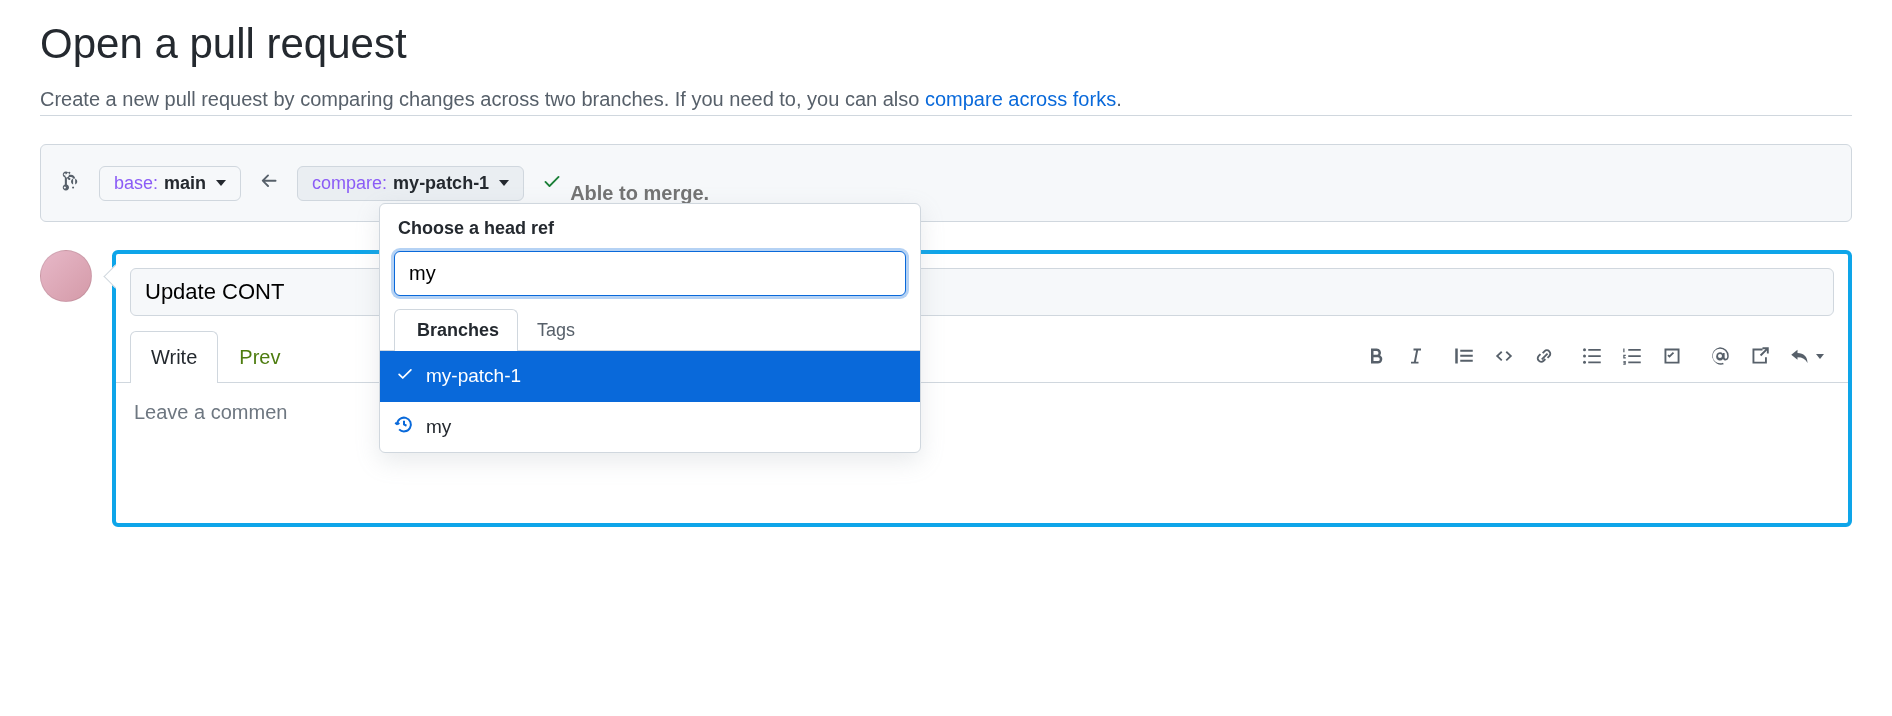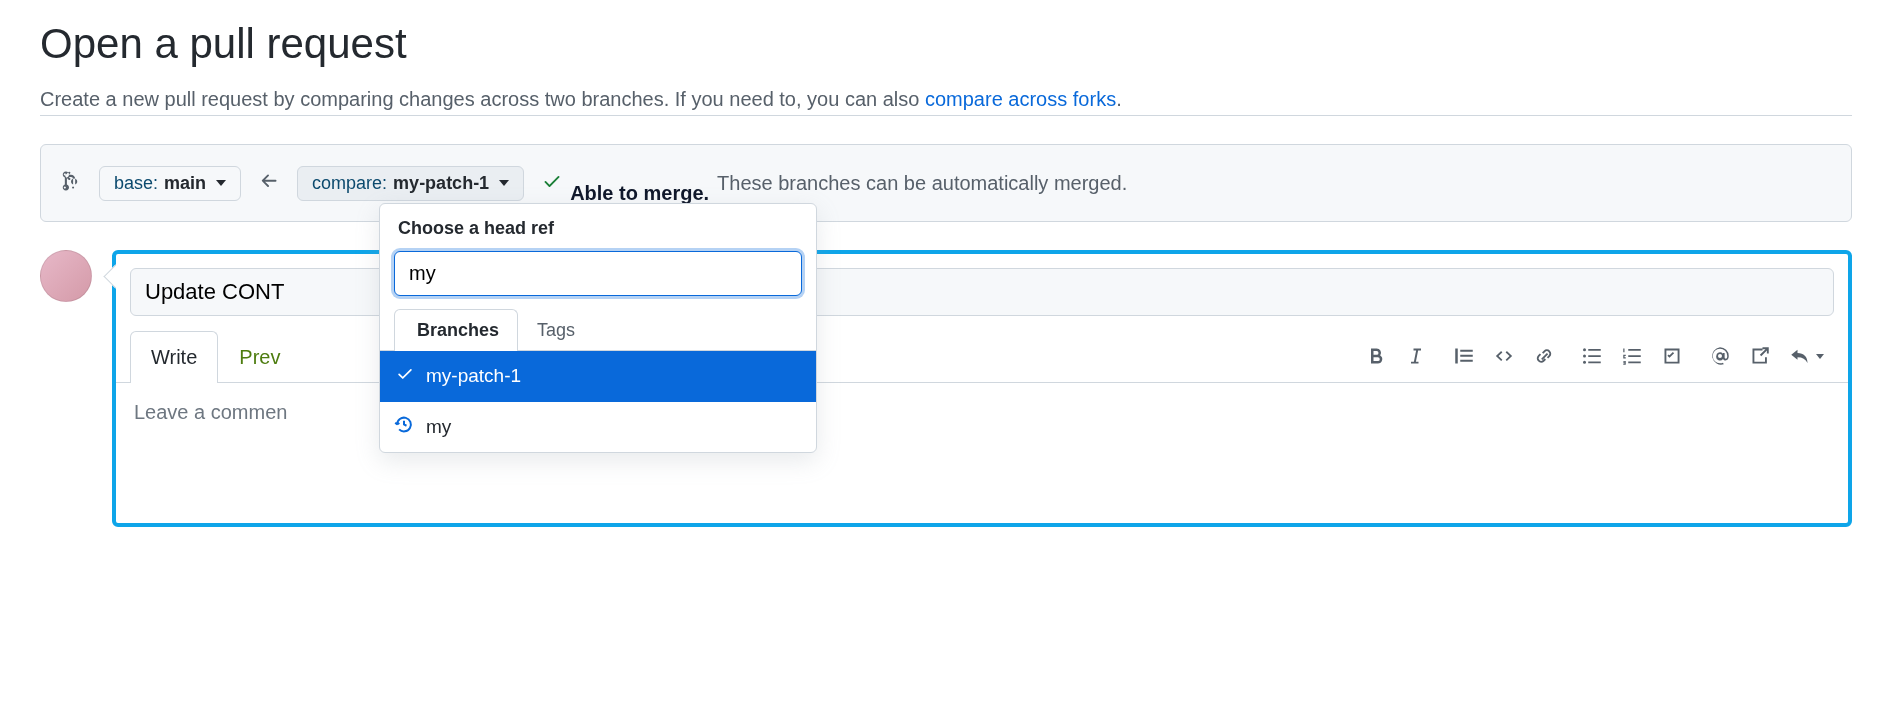--- a/index.html
+++ b/index.html
@@ -43,41 +43,41 @@
     border-radius: 6px;
     padding: 6px 14px;
     font-size: 18px;
     cursor: pointer;
     display: inline-flex;
     align-items: center;
     gap: 6px;
     color: #24292f;
   }
   .branch-btn.active { background: #eaeef2; }
-  .branch-btn .label { color: #0c4a6e; }
+  .branch-btn .label { color: #8b5cf6; }
   .branch-btn .value { font-weight: 700; }
   .caret {
     width: 0; height: 0;
     border-left: 5px solid transparent;
     border-right: 5px solid transparent;
     border-top: 6px solid #24292f;
     margin-left: 4px;
   }
   .arrow-left svg { fill: #57606a; }
   .merge-status { font-size: 20px; display: flex; align-items: center; gap: 8px; }
-  .merge-status .ok { color: #0f172a; font-weight: 600; margin-top: 21px; }
+  .merge-status .ok { color: #737373; font-weight: 600; margin-top: 21px; }
   .merge-status .check svg { fill: #1a7f37; }
   .merge-status .rest { color: #57606a; }
 
   
   .dropdown {
     position: absolute;
     top: 58px;
     left: 338px;
-    width: 438px;
+    width: 542px;
     background: #fff;
     border: 1px solid #d0d7de;
     border-radius: 6px;
     box-shadow: 0 8px 24px rgba(140,149,159,0.2);
     z-index: 50;
   }
   .dropdown-header {
     padding: 14px 18px 12px;
     font-size: 18px;
     font-weight: 600;
@@ -274,21 +274,20 @@
     <span class="caret"></span>
   </button>
 
   <div class="merge-status">
     <span class="check">
       <svg width="20" height="20" viewBox="0 0 16 16">
           <path d="M13.78 4.22a.75.75 0 0 1 0 1.06l-7.25 7.25a.75.75 0 0 1-1.06 0L2.22 9.28a.75.75 0 0 1 1.06-1.06L6 10.94l6.72-6.72a.75.75 0 0 1 1.06 0Z"></path>
         </svg>
     </span>
     <span class="ok">Able to merge.</span>
-    <span class="rest">These branches can be automatically merged.</span>
   </div>
 
   <div class="dropdown">
     <div class="dropdown-header">Choose a head ref</div>
     <div class="dropdown-search-wrap">
       <input class="dropdown-search" type="text" value="my" style="">
     </div>
     <div class="dropdown-tabs">
       <button class="dropdown-tab selected">Branches</button>
       <button class="dropdown-tab">Tags</button>

